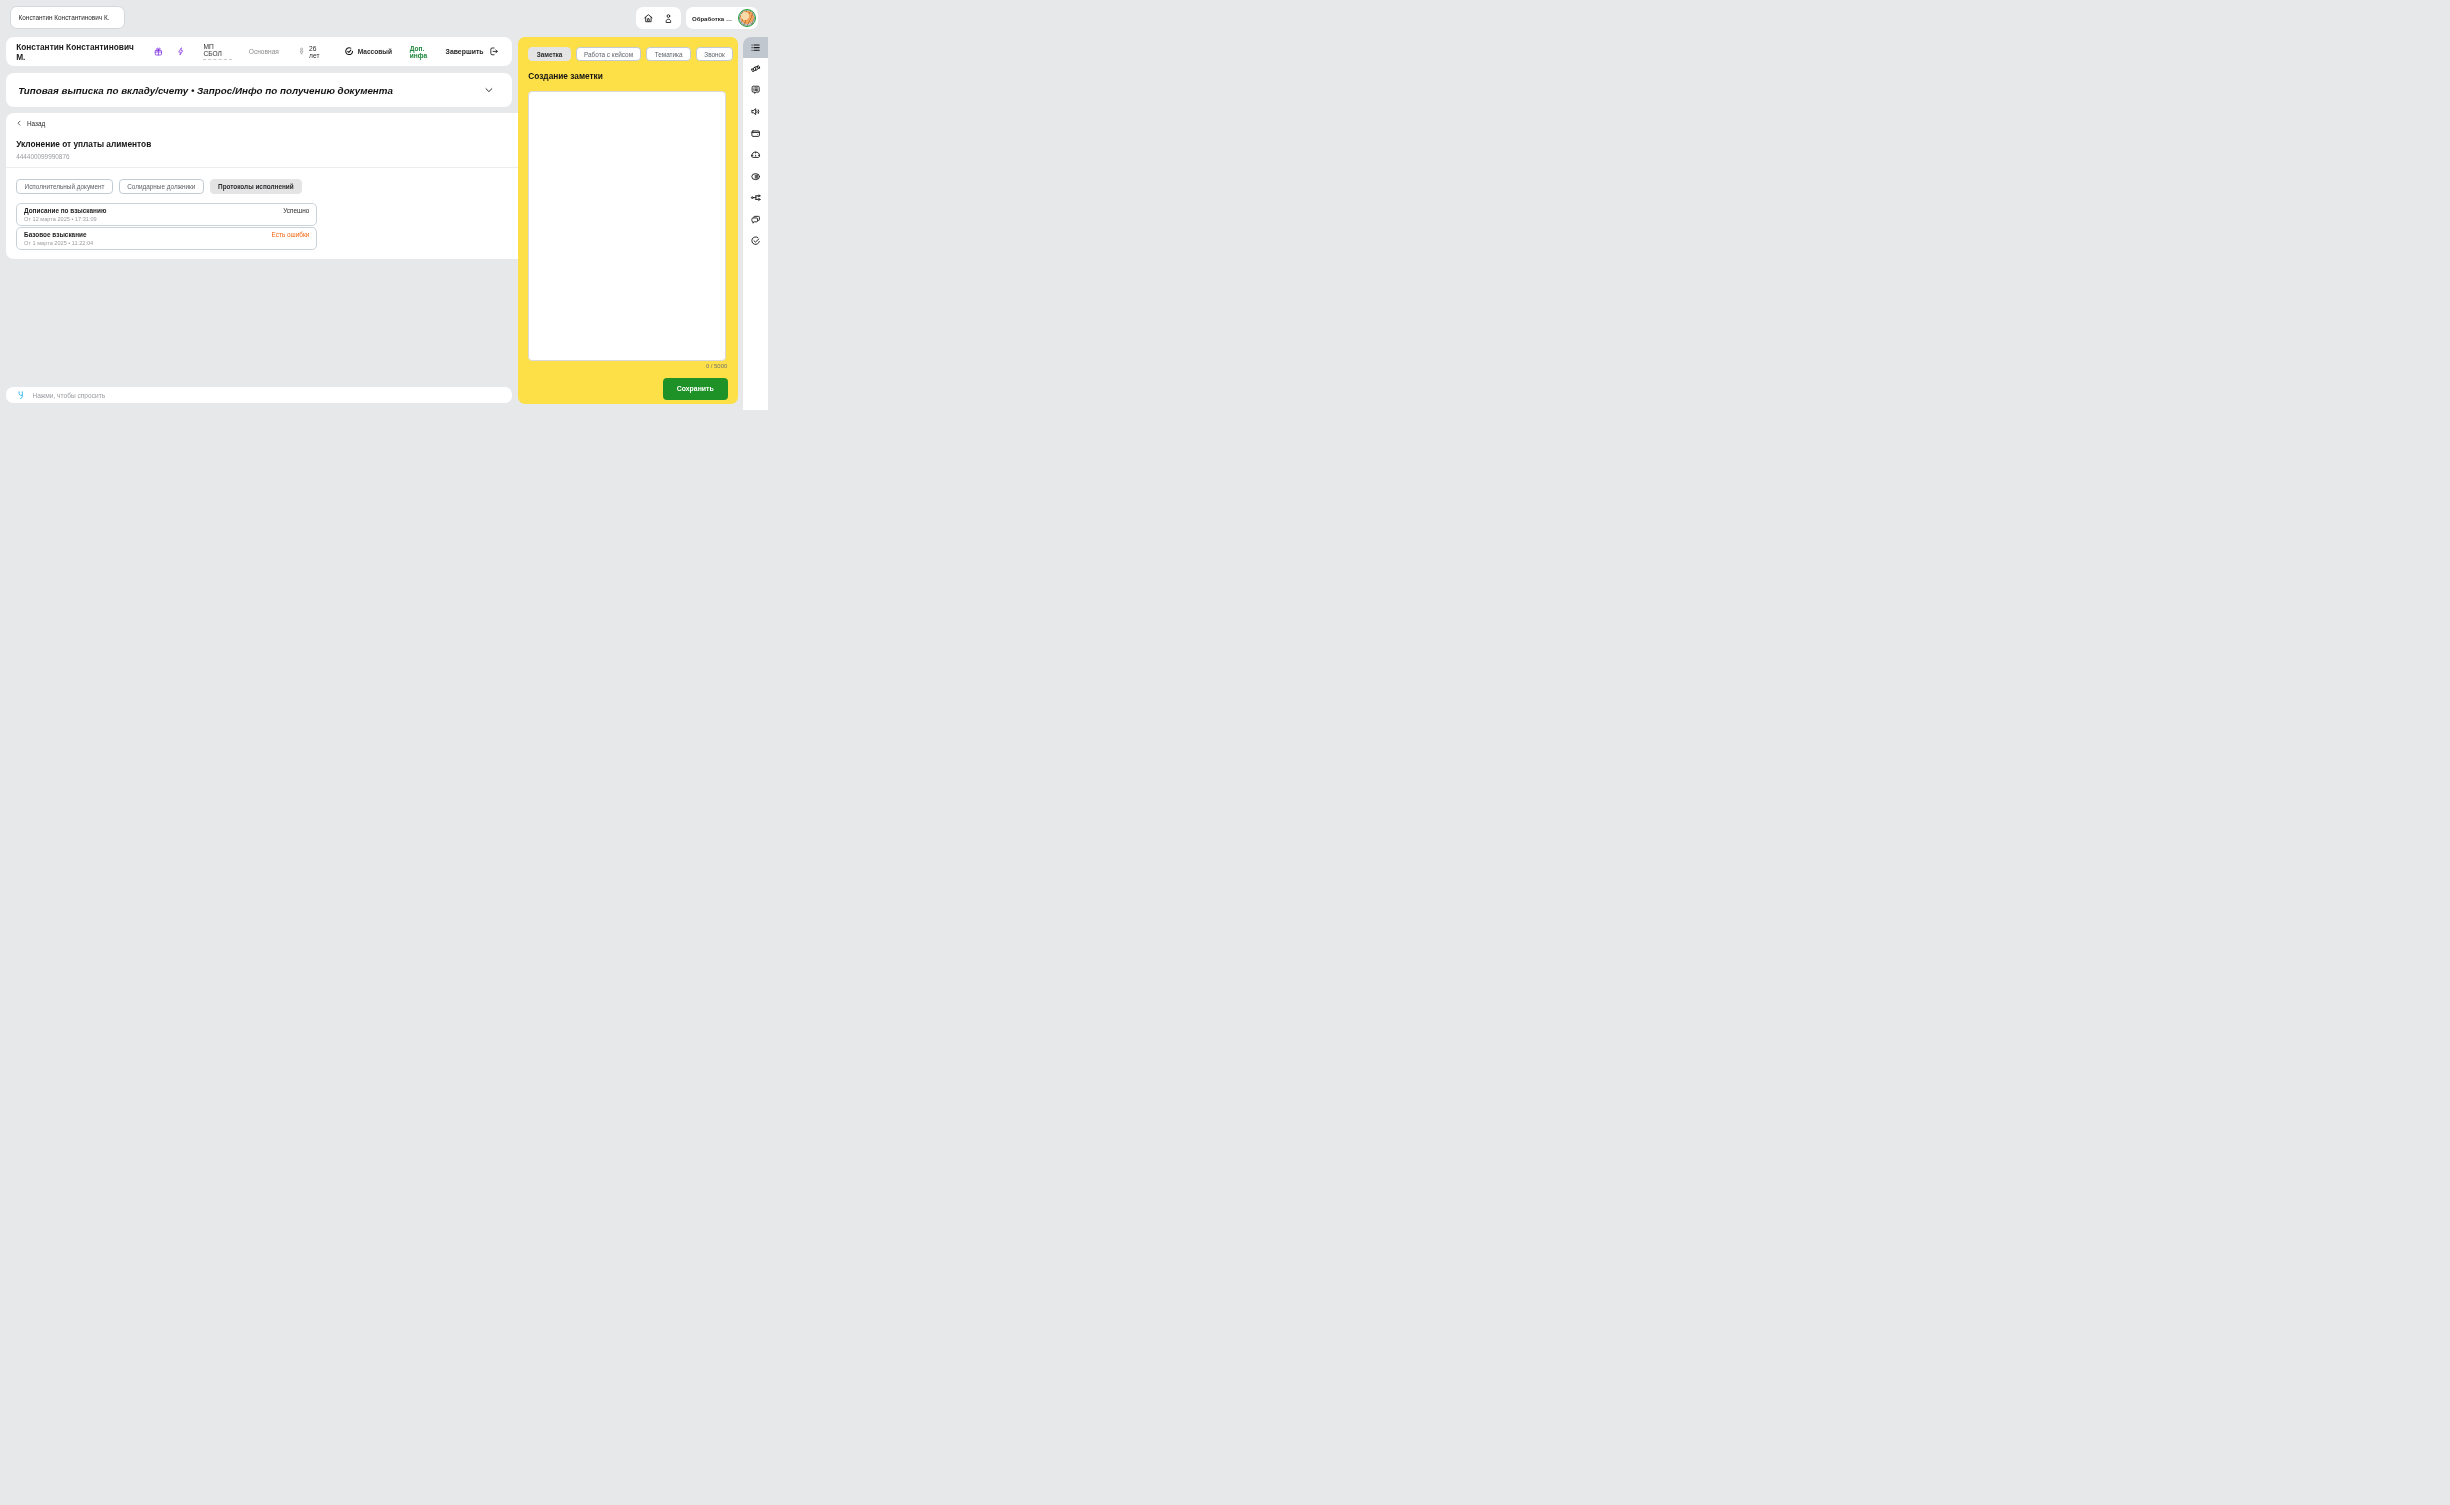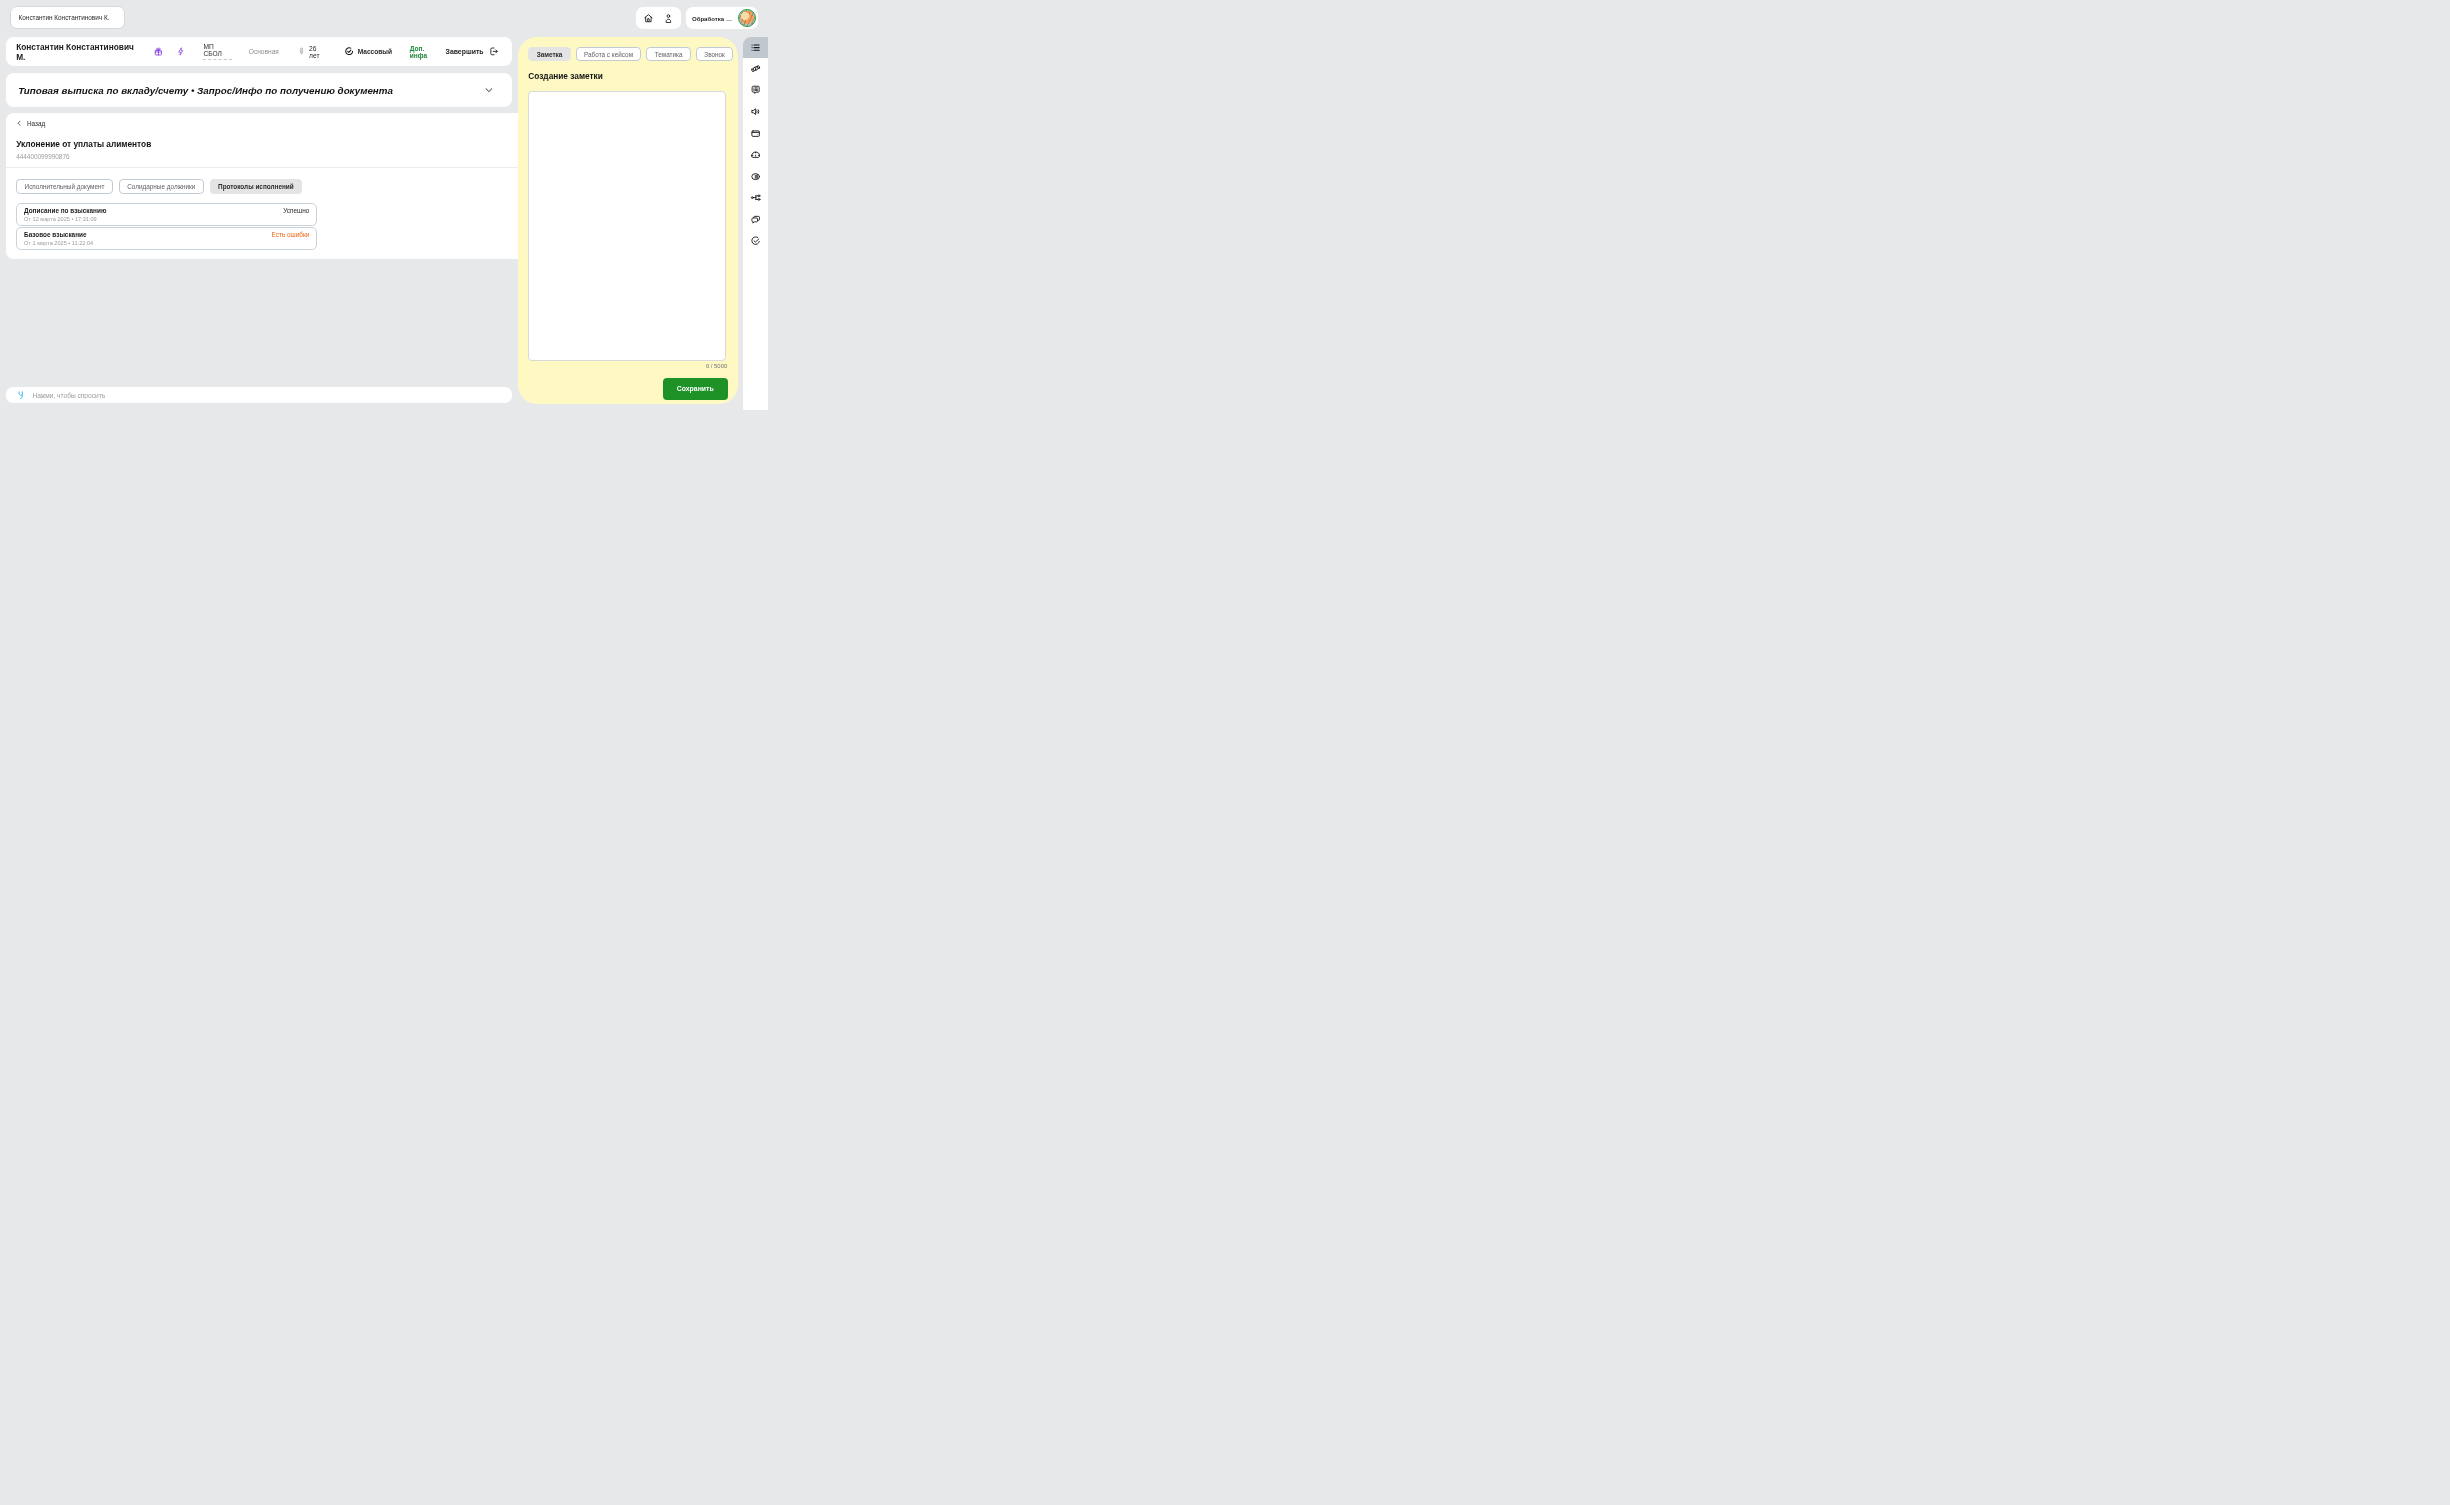--- a/index.html
+++ b/index.html
@@ -95,21 +95,21 @@
   }
   .ask-bar input {
     flex:1; border:none; outline:none; font-size:6.6px; color:#2b2b2e; background:transparent;
     font-family:inherit;
   }
   .ask-bar input::placeholder { color:#9A9CA0; }
 
   
   .note-panel {
     position:absolute; left:518px; top:37px; width:220px; height:367px;
-    background:#fef9c3; border-radius:19px;
+    background:#fde047; border-radius:7px;
   }
   .note-tabs { position:absolute; left:10.3px; top:9.8px; display:flex; gap:4.9px; }
   .note-heading { position:absolute; left:10.3px; top:34px; font-size:8.3px; font-weight:bold; color:#141416; }
   .note-area {
     position:absolute; left:10.3px; top:54px; width:198px; height:270px;
     border:0.7px solid #D9D9DB; border-radius:3.9px; resize:none; outline:none;
     font-family:inherit; font-size:6.9px; padding:4.9px;
   }
   .note-counter { position:absolute; right:10.8px; top:326px; font-size:5.9px; color:#6F7176; }
   .save-btn {

